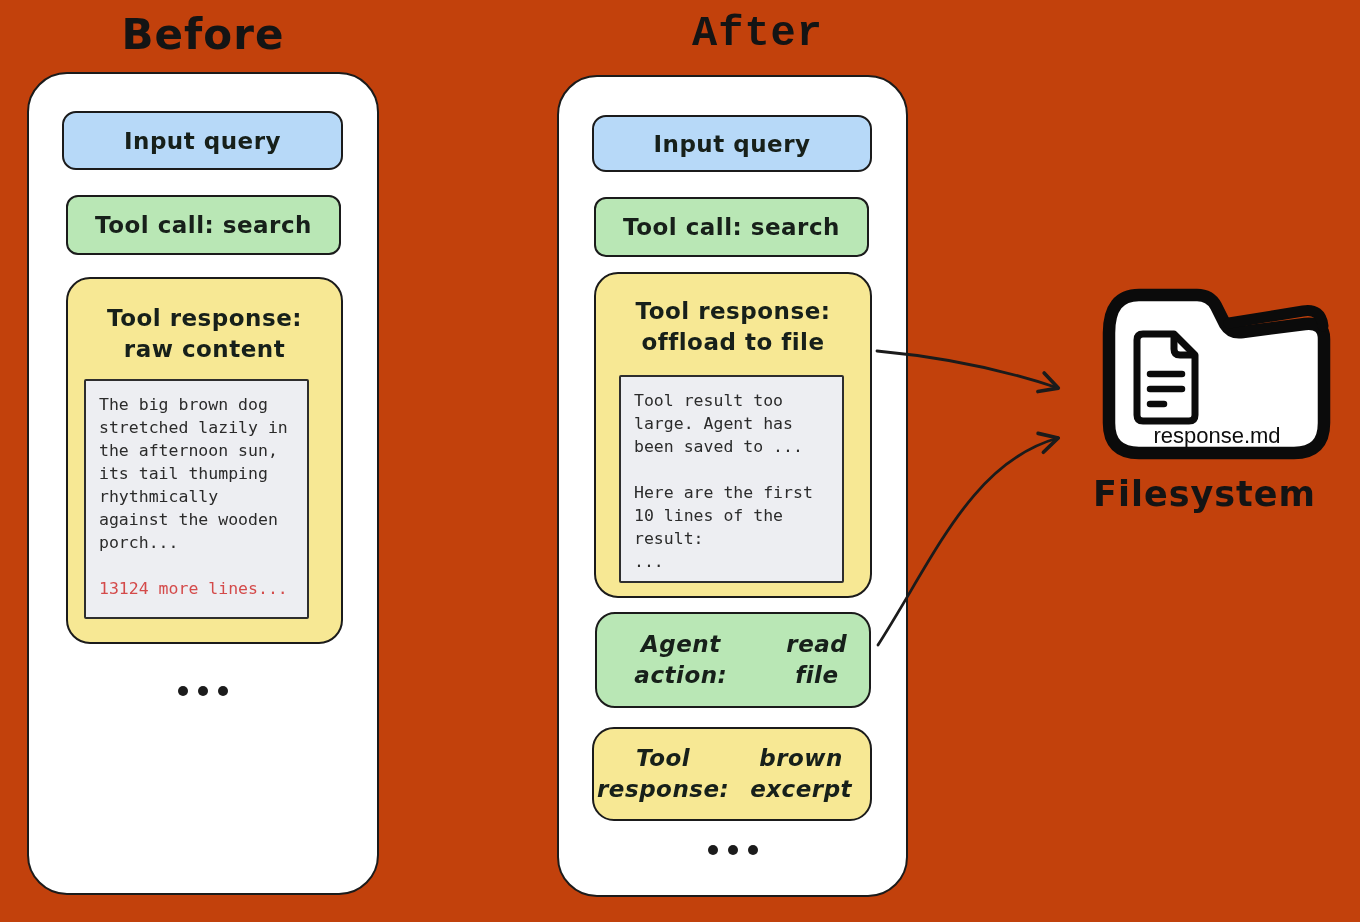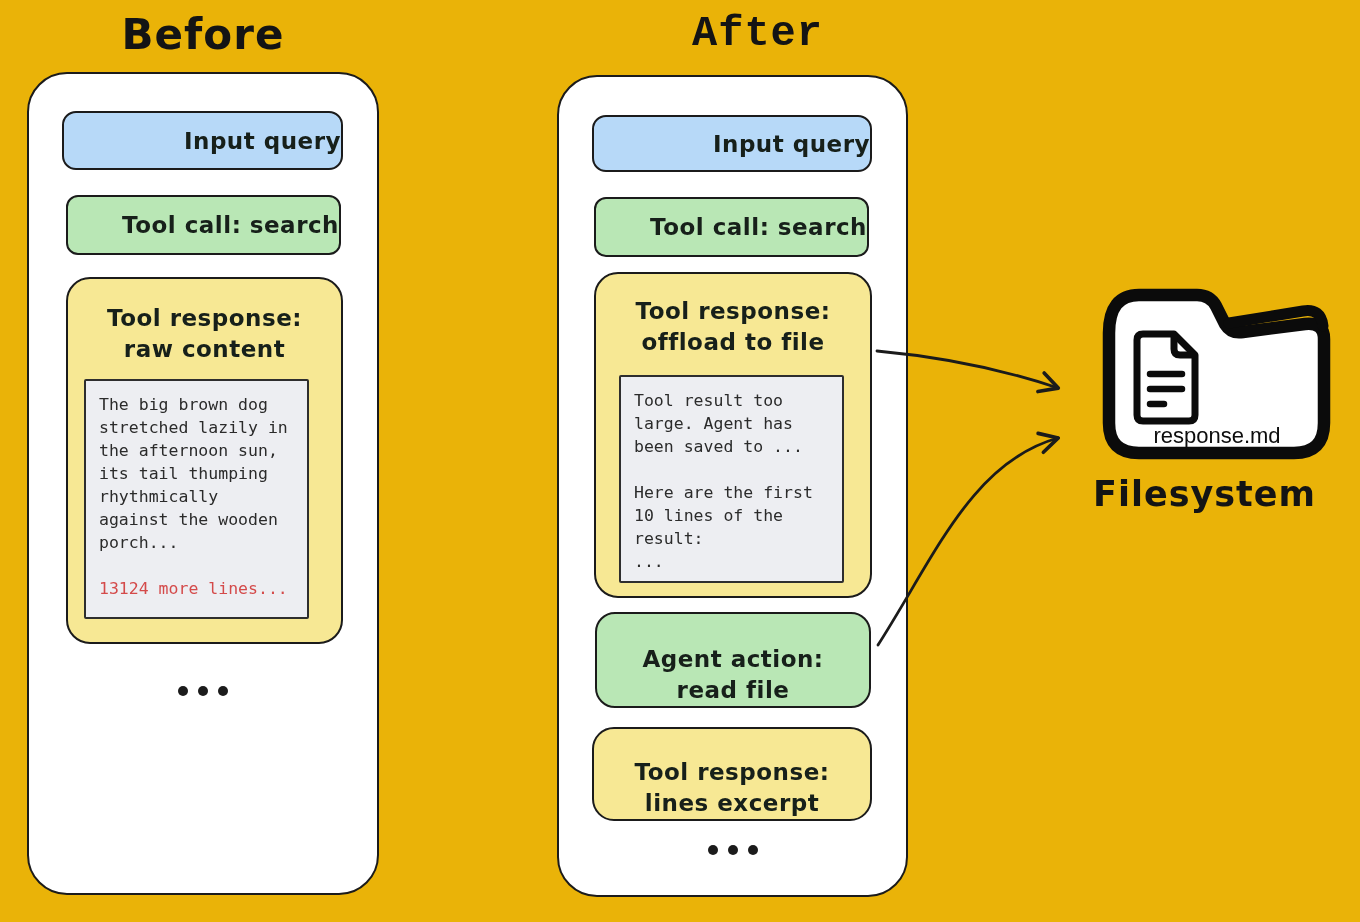--- a/index.html
+++ b/index.html
@@ -1,21 +1,21 @@
 <!DOCTYPE html>
 <html><head>
 <meta charset="utf-8">
 <style>
   * { margin: 0; padding: 0; box-sizing: border-box; }
   html, body { background: #ffffff; }
   .page {
     position: relative;
     width: 1360px;
     height: 922px;
-    background: #eab308;
+    background: #c2410c;
     font-family: "DejaVu Sans", sans-serif;
     color: #1b1b1b;
     overflow: hidden;
   }
   .col-title {
     position: absolute;
     top: 10px;
     text-align: center;
     font-size: 42px;
     font-weight: 700;
@@ -30,21 +30,21 @@
     border: 2.5px solid #1b1b1b;
     border-radius: 40px;
   }
   .panel-before { left: 27px;  top: 72px; width: 352px; height: 823px; }
   .panel-after  { left: 557px; top: 75px; width: 351px; height: 822px; }
   .box {
     position: absolute;
     border: 2px solid #1b1b1b;
     display: flex;
     align-items: center;
-    justify-content: flex-end;
+    justify-content: center;
     text-align: center;
     font-size: 23px;
     font-weight: 600;
     letter-spacing: 0.5px;
     color: #17201a;
   }
   .box-blue   { background: #b7d9f8; border-radius: 14px; }
   .box-green  { background: #b9e7b5; border-radius: 12px; }
   .box-yellow { background: #f7e894; border-radius: 22px; }
   .big-yellow {
@@ -69,21 +69,21 @@
     border: 2px solid #2e2e2e;
     border-radius: 2px;
     padding: 12px 13px;
     font-family: "DejaVu Sans Mono", monospace;
     font-size: 16.5px;
     line-height: 23px;
     color: #2b2b2b;
   }
   .mono-line { min-height: 23px; white-space: pre; }
   .trunc-line { color: #d44a4a; }
-  .two-line { flex-direction: column; line-height: 31px; }
+  .two-line { flex-direction: row; line-height: 31px; font-style: italic; }
   .ellipsis {
     position: absolute;
     left: 0; right: 0;
     display: flex;
     justify-content: center;
     gap: 10px;
   }
   .dot { width: 10px; height: 10px; border-radius: 50%; background: #1b1b1b; }
   .arrow-layer {
     position: absolute;
@@ -180,21 +180,21 @@
       </div>
     </div>
 
     <div class="box box-green two-line" style="left:36px; top:535px; width:276px; height:96px; border-radius:20px;">
       <div>Agent action:</div>
       <div>read file</div>
     </div>
 
     <div class="box box-yellow two-line" style="left:33px; top:650px; width:280px; height:94px;">
       <div>Tool response:</div>
-      <div>lines excerpt</div>
+      <div>brown excerpt</div>
     </div>
 
     <div class="ellipsis" style="top:768px;">
       <span class="dot"></span>
       <span class="dot"></span>
       <span class="dot"></span>
     </div>
   </div>
 
   <div class="folder-wrap">

